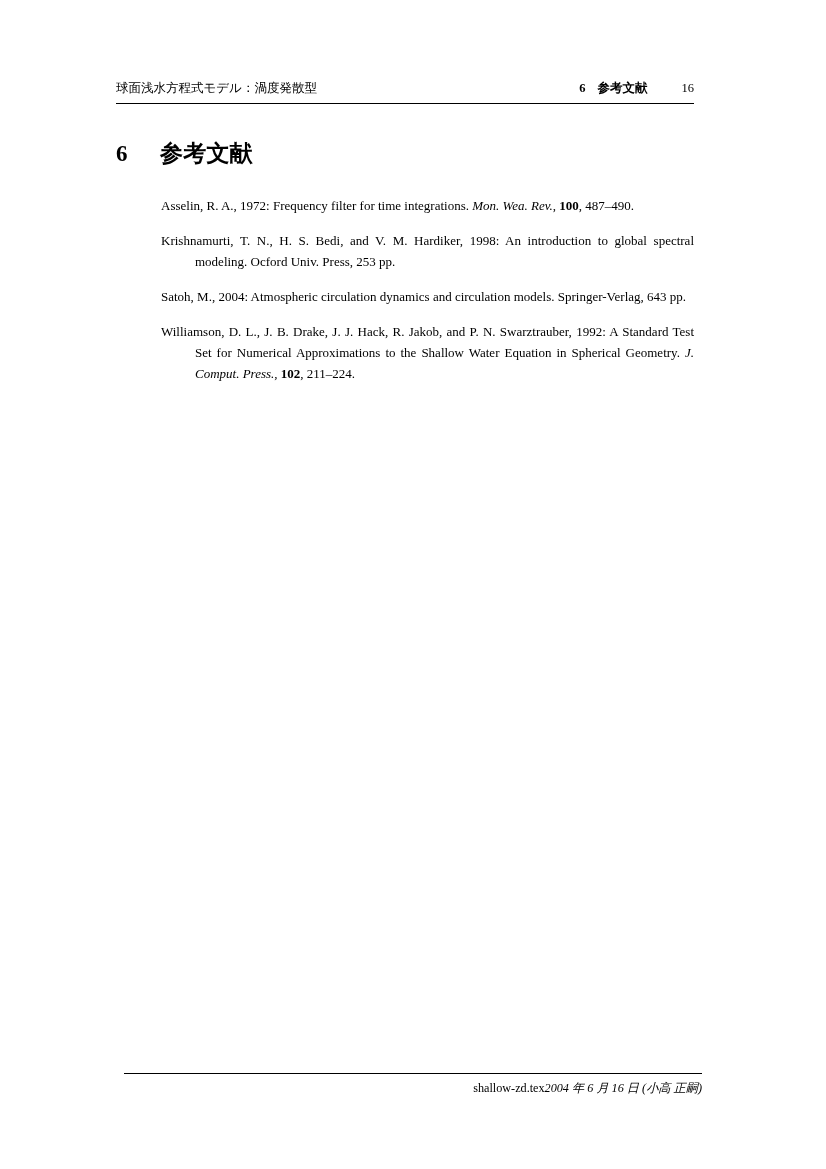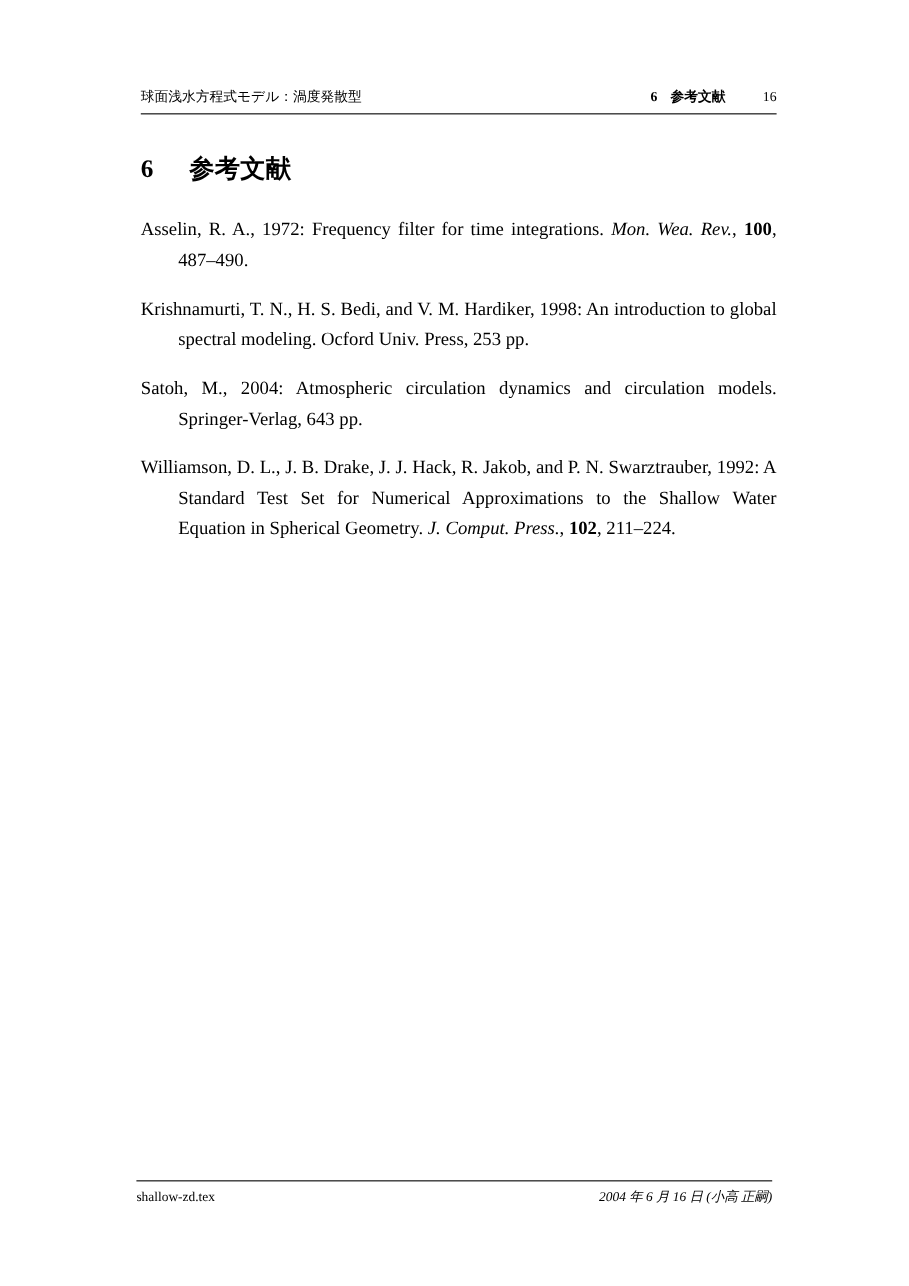--- a/index.html
+++ b/index.html
@@ -14,21 +14,21 @@
   .page {
     position: relative;
     width: 826px;
     height: 1169px;
     margin: 0 auto;
     background: #ffffff;
     overflow: hidden;
   }
   .content {
     position: absolute;
-    left: 128px;
+    left: 116px;
     top: 80px;
     width: 578px;
   }
 
   
   .runhead {
     display: flex;
     align-items: baseline;
     font-size: 12.5px;
     padding-bottom: 6px;
@@ -58,22 +58,23 @@
     margin: 34px 0 26px 0;
     letter-spacing: 0.2px;
   }
   h1.section-title .snum {
     display: inline-block;
     width: 44px;
   }
 
   
   .biblist {
-    font-size: 17px;
+    font-size: 13px;
     line-height: 1.62;
+    margin-left: 45px;
   }
   .bibitem {
     padding-left: 34px;
     text-indent: -34px;
     margin-bottom: 14px;
     text-align: justify;
   }
   .it { font-style: italic; }
   .bf { font-weight: bold; }
 
@@ -81,20 +82,21 @@
   .footer {
     position: absolute;
     left: 124px;
     bottom: 72px;
     width: 578px;
     border-top: 1.1px solid #000;
     padding-top: 6px;
     display: flex;
     align-items: baseline;
     font-size: 12.2px;
+    text-align: right;
   }
   .footer .fleft { flex: 1 1 auto; }
   .footer .fright { white-space: nowrap; font-style: italic; }
 </style>
 </head>
 <body>
 
 <div class="page">
 
   <div class="content">

